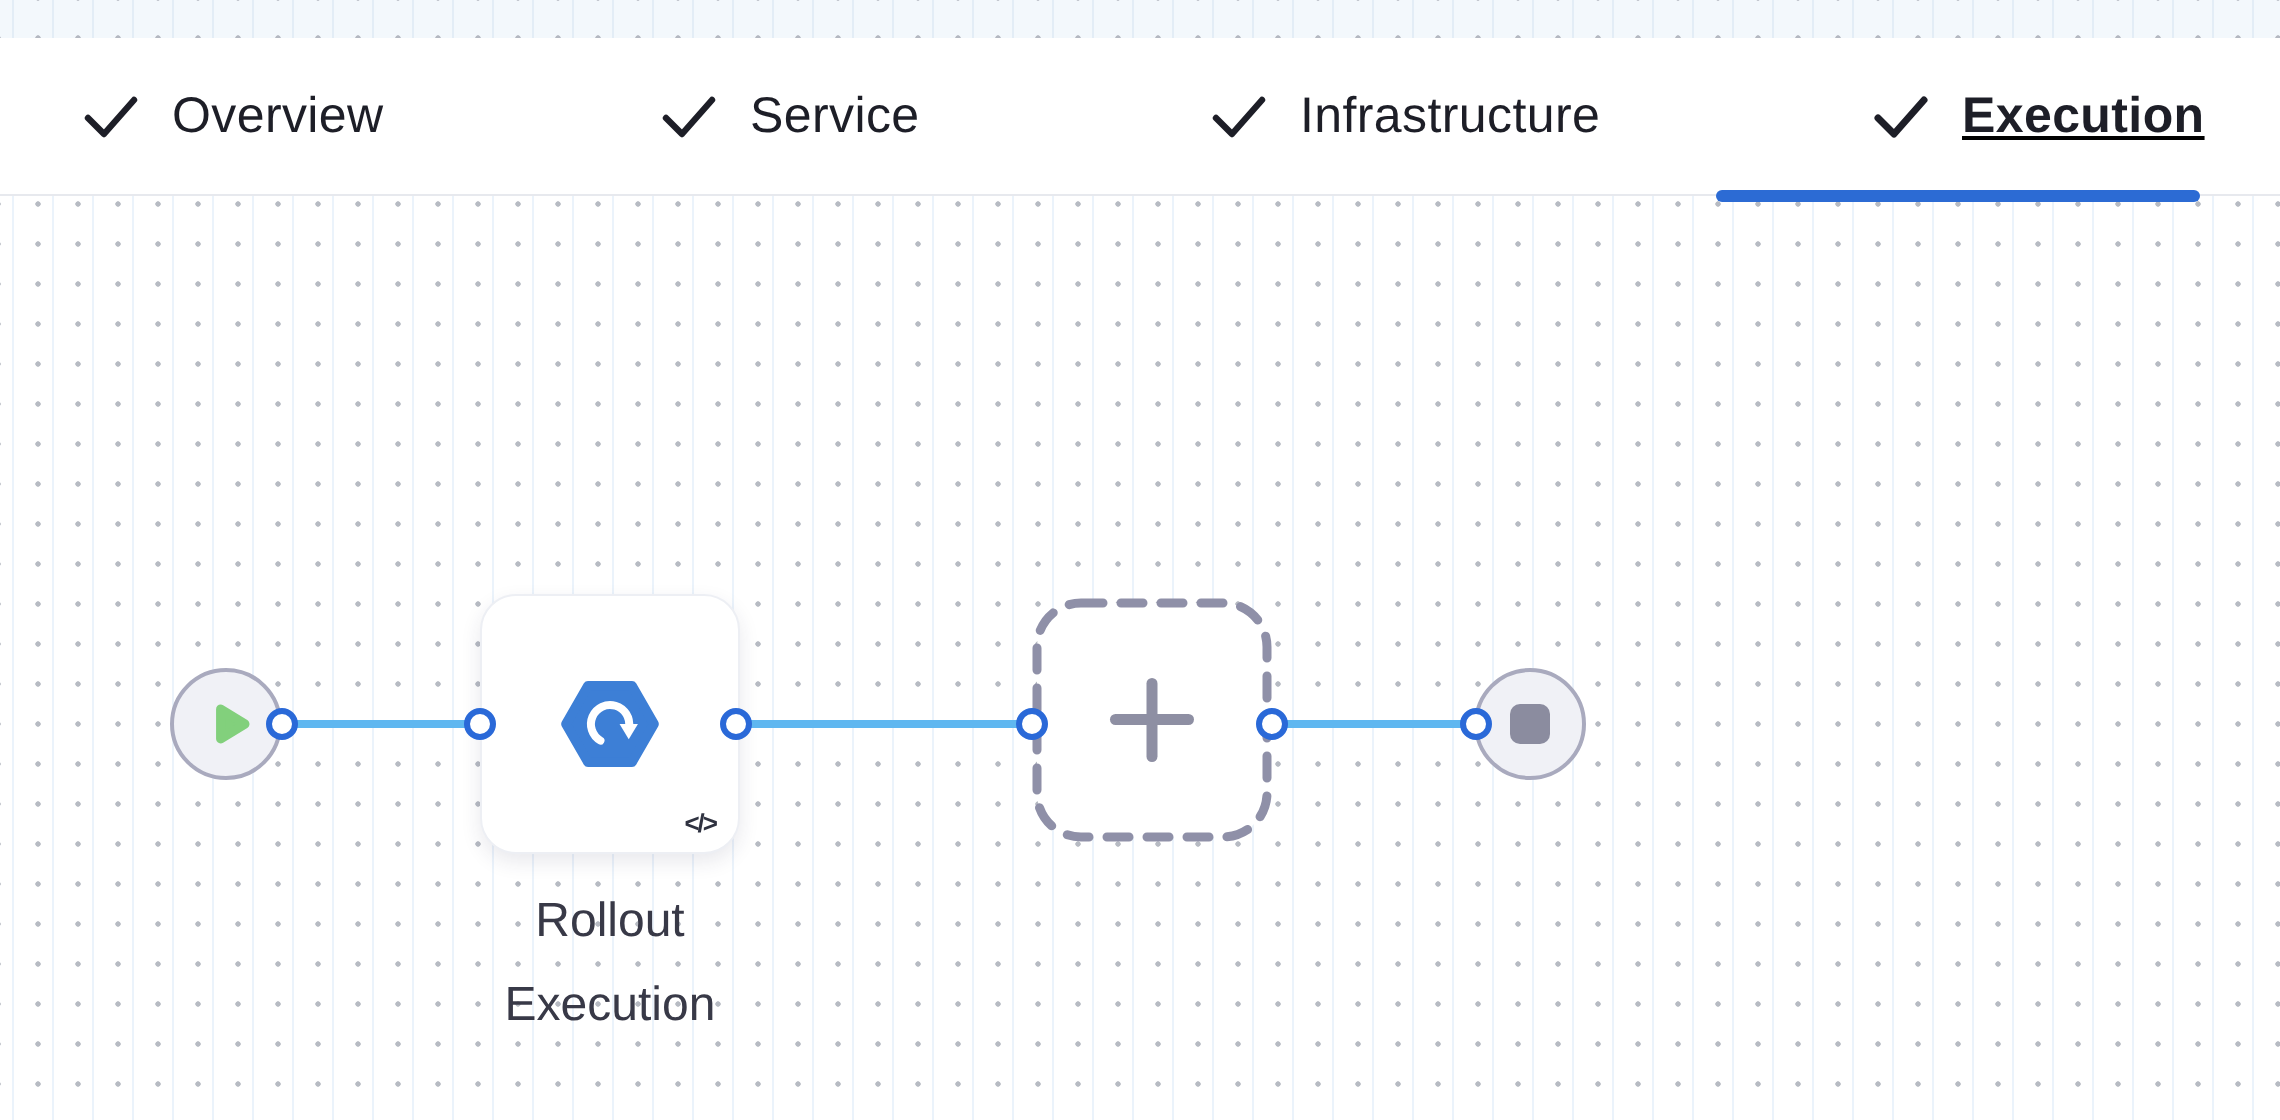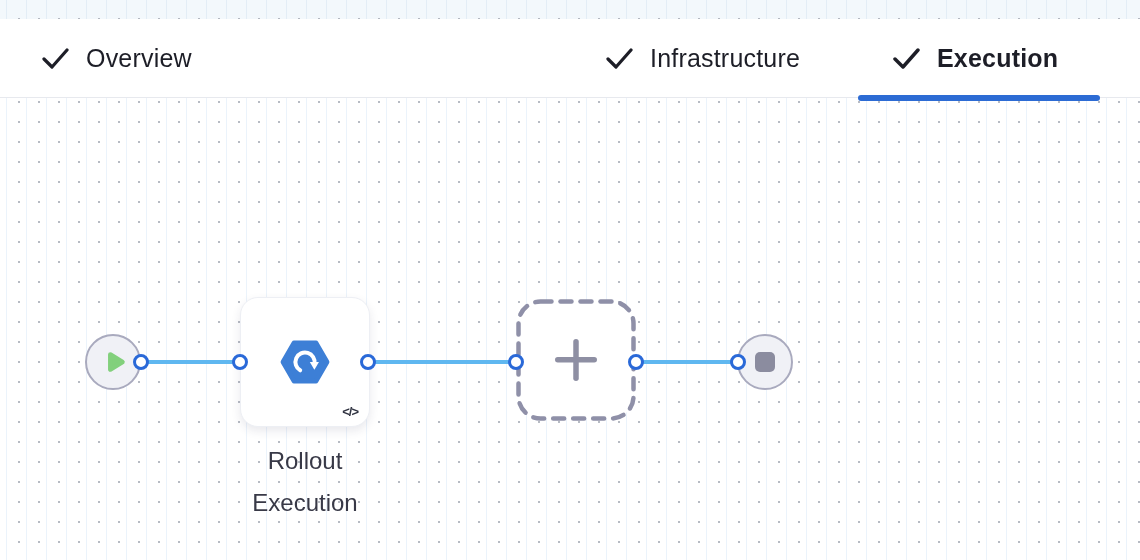--- a/index.html
+++ b/index.html
@@ -33,21 +33,21 @@
     cursor: pointer; white-space: nowrap;
   }
   .tab .check-icon { display: flex; align-items: center; }
   .tab .tab-label {
     font-size: 25px; color: #1d1e27; font-weight: 500; letter-spacing: 0.2px;
   }
   .tab.active .tab-label { font-weight: 700; }
   .tab-overview       { left: 42px;  }
   .tab-service        { left: 331px; }
   .tab-infrastructure { left: 606px; }
-  .tab-execution      { left: 893px; }
+  .tab-execution      { left: 937px; text-decoration: underline; }
   .active-underline {
     position: absolute; left: 858px; bottom: -4px;
     width: 242px; height: 6px; border-radius: 4px;
     background: #2c6bd4; z-index: 2;
   }
 
   
   .canvas {
     position: absolute; left: 0; top: 98px; width: 1140px; height: 462px;
     background-color: #ffffff;
@@ -133,20 +133,28 @@
 
   <div class="tab tab-overview">
     <span class="check-icon">
       <svg width="27" height="22" viewBox="0 0 27 22">
         <polyline points="2,12 10,20 25,3" fill="none" stroke="#1d1e27" stroke-width="3.2" stroke-linecap="round" stroke-linejoin="round"></polyline>
       </svg>
     </span>
     <span class="tab-label">Overview</span>
   </div>
 
+  <div class="tab tab-service">
+    <span class="check-icon">
+      <svg width="27" height="22" viewBox="0 0 27 22">
+        <polyline points="2,12 10,20 25,3" fill="none" stroke="#1d1e27" stroke-width="3.2" stroke-linecap="round" stroke-linejoin="round"></polyline>
+      </svg>
+    </span>
+    <span class="tab-label">Service</span>
+  </div>
 
   <div class="tab tab-infrastructure">
     <span class="check-icon">
       <svg width="27" height="22" viewBox="0 0 27 22">
         <polyline points="2,12 10,20 25,3" fill="none" stroke="#1d1e27" stroke-width="3.2" stroke-linecap="round" stroke-linejoin="round"></polyline>
       </svg>
     </span>
     <span class="tab-label">Infrastructure</span>
   </div>
 

